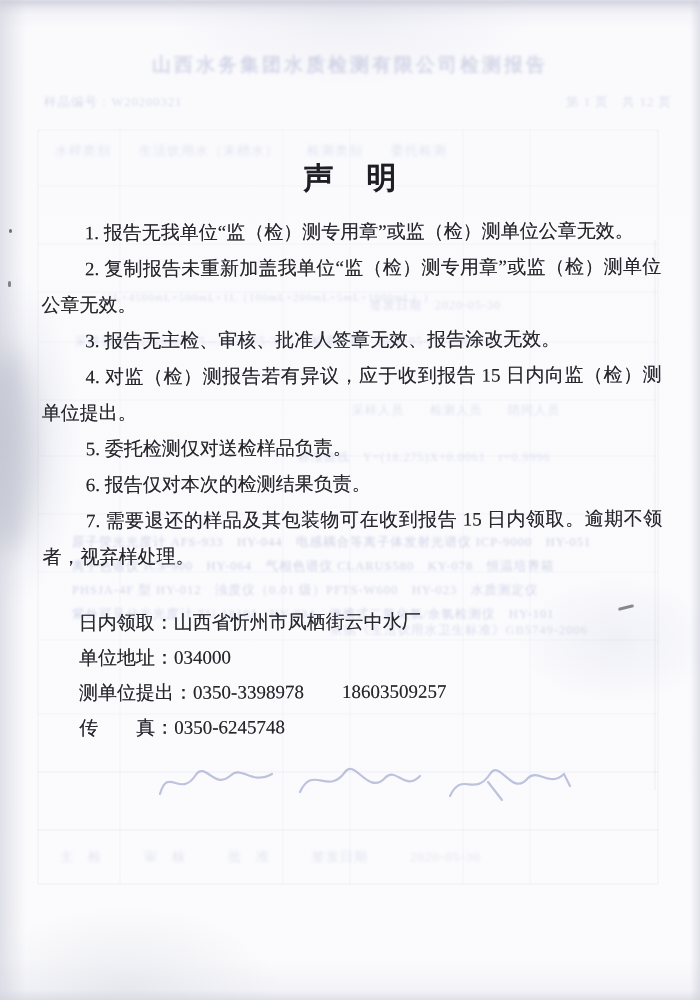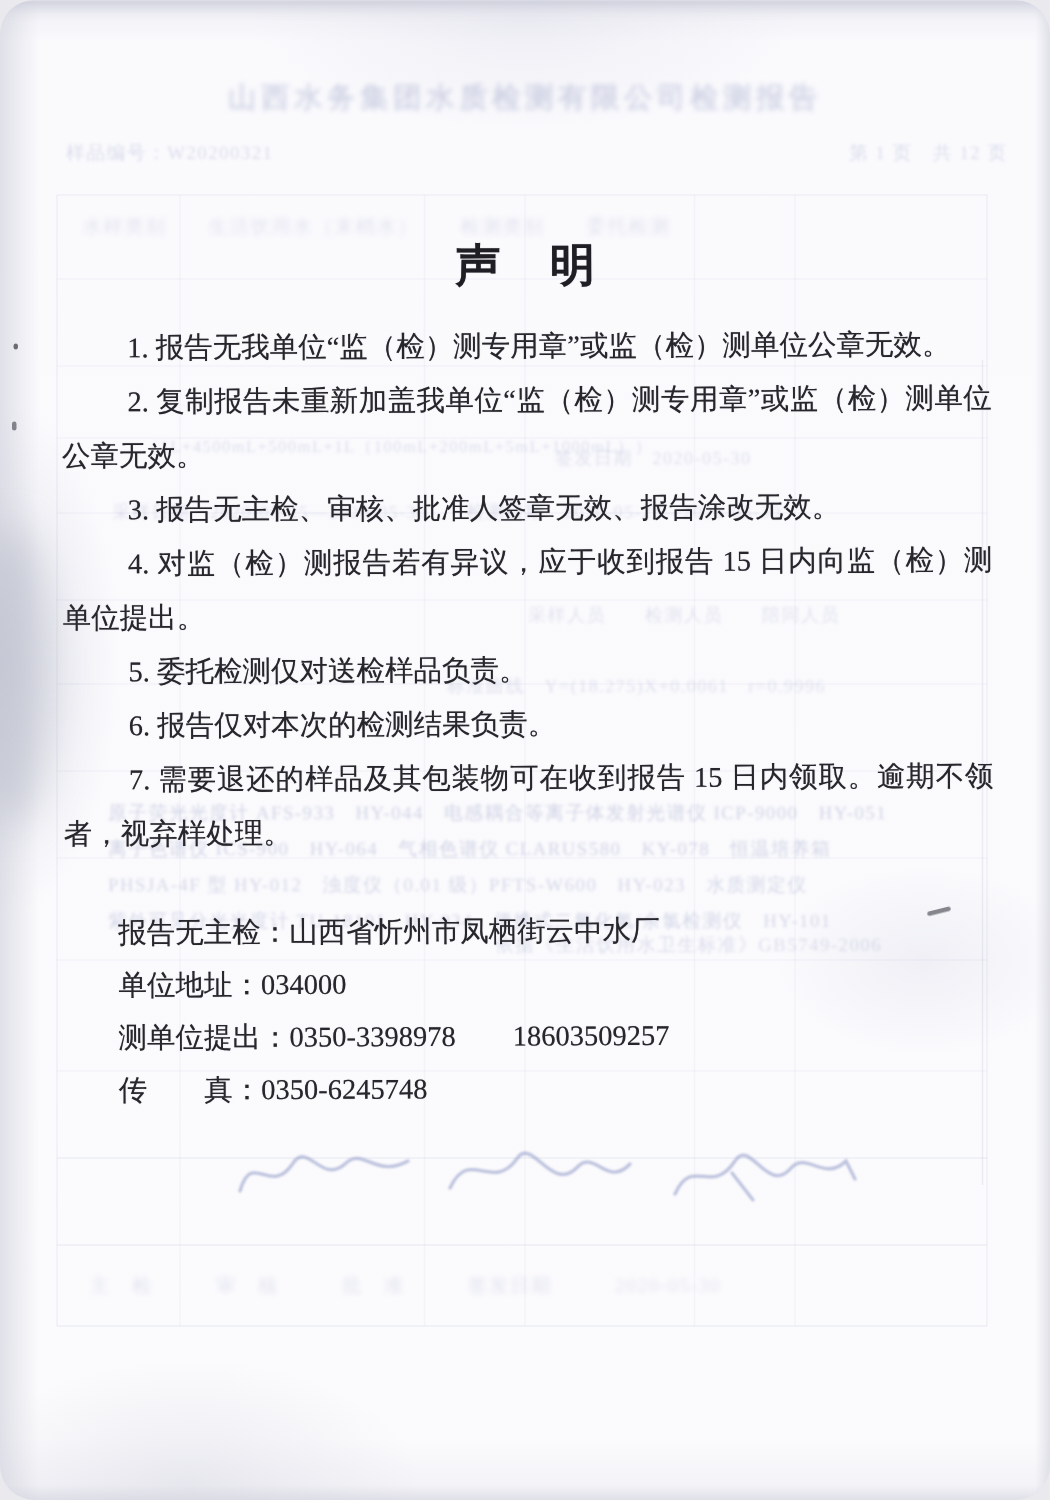--- a/index.html
+++ b/index.html
@@ -9,21 +9,20 @@
     background:#e9e9ee;
   }
   .page{
     position:relative;width:700px;height:1000px;overflow:hidden;
     background:
       radial-gradient(140px 90px at 88% 64%, rgba(210,212,226,.28), transparent 70%),
       radial-gradient(110px 240px at 0% 44%, rgba(193,196,210,.45), transparent 72%),
       radial-gradient(260px 110px at 50% 1%, rgba(214,215,228,.35), transparent 70%),
       radial-gradient(220px 120px at 18% 99%, rgba(206,208,219,.35), transparent 70%),
       linear-gradient(180deg,#eeeef4 0,#fafafd 28px,#fbfbfd 96%,#f1f1f6 100%);
-    border-radius: 23px;
   }
   
   .edge{position:absolute;pointer-events:none;}
   .edge-top{left:0;top:0;width:700px;height:14px;
     background:linear-gradient(180deg, rgba(197,198,212,.75), rgba(222,222,232,.35) 60%, transparent);filter:blur(1px);}
   .edge-left{left:0;top:0;width:26px;height:1000px;
     background:linear-gradient(90deg, rgba(198,200,212,.5), transparent);}
   .edge-right{right:0;top:0;width:10px;height:1000px;
     background:linear-gradient(270deg, rgba(203,204,216,.55), transparent);}
   .edge-bottom{left:0;bottom:0;width:700px;height:10px;
@@ -127,21 +126,21 @@
     <h1 class="title">声　明</h1>
     <p class="item">1. 报告无我单位“监（检）测专用章”或监（检）测单位公章无效。</p>
     <p class="item">2. 复制报告未重新加盖我单位“监（检）测专用章”或监（检）测单位公章无效。</p>
     <p class="item">3. 报告无主检、审核、批准人签章无效、报告涂改无效。</p>
     <p class="item">4. 对监（检）测报告若有异议，应于收到报告 15 日内向监（检）测单位提出。</p>
     <p class="item">5. 委托检测仅对送检样品负责。</p>
     <p class="item">6. 报告仅对本次的检测结果负责。</p>
     <p class="item">7. 需要退还的样品及其包装物可在收到报告 15 日内领取。逾期不领者，视弃样处理。</p>
 
     <div class="contact">
-      <p class="cline"><span>报告无主检：</span><span>山西省忻州市凤栖街云中水厂</span></p>
+      <p class="cline"><span>日内领取：</span><span>山西省忻州市凤栖街云中水厂</span></p>
       <p class="cline"><span>单位地址：</span><span>034000</span></p>
       <p class="cline"><span>测单位提出：</span><span>0350-3398978　　18603509257</span></p>
       <p class="cline"><span>传　　真：</span><span>0350-6245748</span></p>
     </div>
   </div>
 
   <div class="edge edge-top"></div>
   <div class="edge edge-left"></div>
   <div class="edge edge-right"></div>
   <div class="edge edge-bottom"></div>

